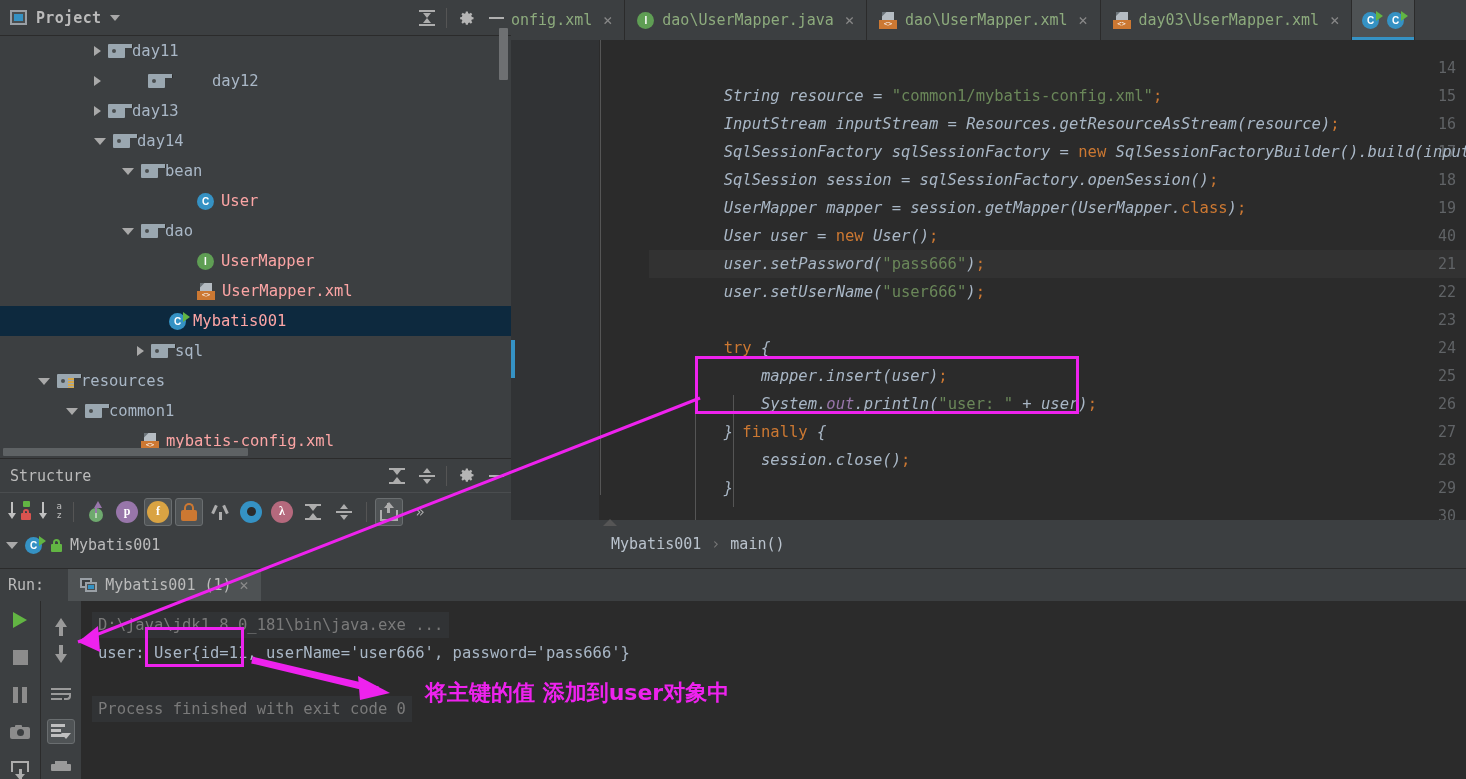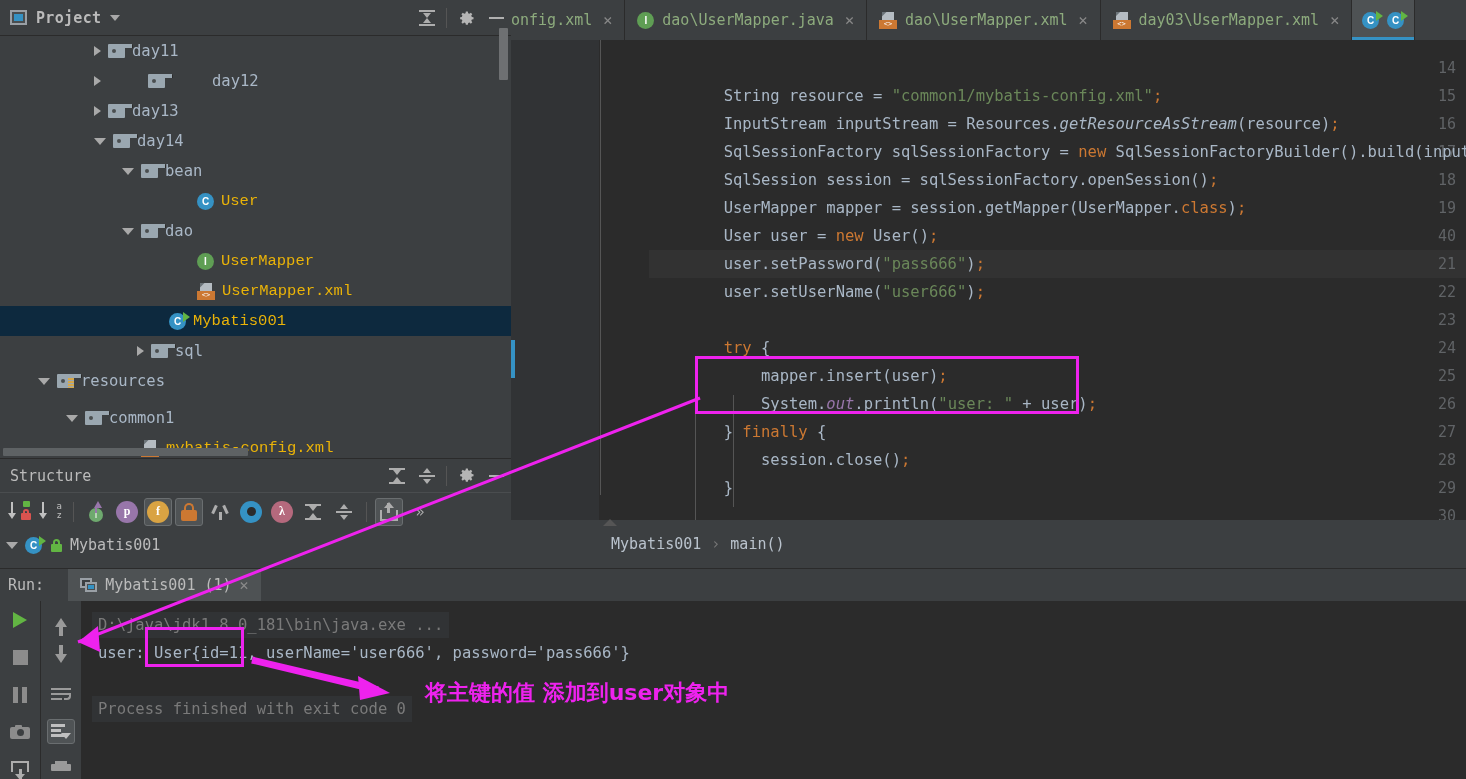--- a/index.html
+++ b/index.html
@@ -77,21 +77,21 @@
     border-left: 6px solid transparent; border-right: 6px solid transparent;
   }
   .twist.closed {
     border-left: 7px solid #a9a9a9; border-right: 0;
     border-top: 5px solid transparent; border-bottom: 5px solid transparent;
   }
   .twist.open { border-top: 7px solid #a9a9a9; border-left:6px solid transparent; border-right:6px solid transparent; }
   .twist.none { border: 0; width: 12px; }
   .tlabel { margin-left: 7px; }
   .c-folder { color: #a9b7c6; }
-  .c-green  { color: #eab308; font-family: Liberation Mono, monospace; }
+  .c-green  { color: #fca5a5; }
 
   
   .ic-folder { position: relative; width: 17px; height: 14px; flex: 0 0 auto; }
   .ic-folder .body { position:absolute; left:0; bottom:0; width:17px; height:11px; background:#9aa7b0; border-radius:1px; }
   .ic-folder .tab  { position:absolute; left:0; top:0; width:8px; height:4px; background:#9aa7b0; border-radius:1px 1px 0 0; }
   .ic-folder .dot  { position:absolute; left:4px; top:5px; width:4px; height:4px; background:#4a4e50; border-radius:50%; }
   .ic-folder.res .lines { position:absolute; right:0; bottom:0; width:6px; height:10px; background:
      repeating-linear-gradient(to bottom, #d6a74a 0 2px, #9aa7b0 2px 3px); }
 
   
@@ -220,21 +220,21 @@
     position:absolute; left:138px; height:28px; line-height:28px;
     font-size:15.5px; font-family:"DejaVu Sans Mono", monospace;
     color:#a9b7c6; white-space:pre;
   }
   .caret-row { position:absolute; left:138px; right:0; height:28px; background:#323232; }
   .k { color:#cc7832; }   
   .s { color:#6a8759; }   
   .mi{ color:#9876aa; font-style:italic; } 
   .fn{ color:#a9b7c6; font-style:italic; }
   .sc{ color:#cc7832; }
-  .pl{ color:#a9b7c6; }
+  .pl{ color:#a9b7c6;font-style:italic; }
 
   #breadcrumb {
     position:absolute; left:0; bottom:0; width:955px; height:48px; background:#3c3f41;
     display:flex; align-items:center; padding-left:100px; gap:10px;
     font-size:15px; font-family:"DejaVu Sans Mono", monospace; color:#b9c2cc;
   }
   #breadcrumb .sepc { color:#777; }
   .bc-notch { position:absolute; left:92px; top:-1px; width:0;height:0;
     border-left:7px solid transparent; border-right:7px solid transparent; border-bottom:7px solid #555; }
 
@@ -421,21 +421,21 @@
         <div class="trow" style="padding-left: 38px;">
           <div class="twist open"></div>
           <div class="ic-folder res">
             <span class="tab"></span>
             <span class="body"></span>
             <span class="dot"></span>
             <span class="lines"></span>
           </div>
           <span class="tlabel c-folder">resources</span>
         </div>
-        <div class="trow" style="padding-left: 66px; margin-top: 7px;">
+        <div class="trow" style="padding-left: 66px;">
           <div class="twist open"></div>
           <div class="ic-folder">
             <span class="tab"></span>
             <span class="body"></span>
             <span class="dot"></span>
           </div>
           <span class="tlabel c-folder">common1</span>
         </div>
         <div class="trow" style="padding-left: 122px;">
           <div class="twist none"></div>

